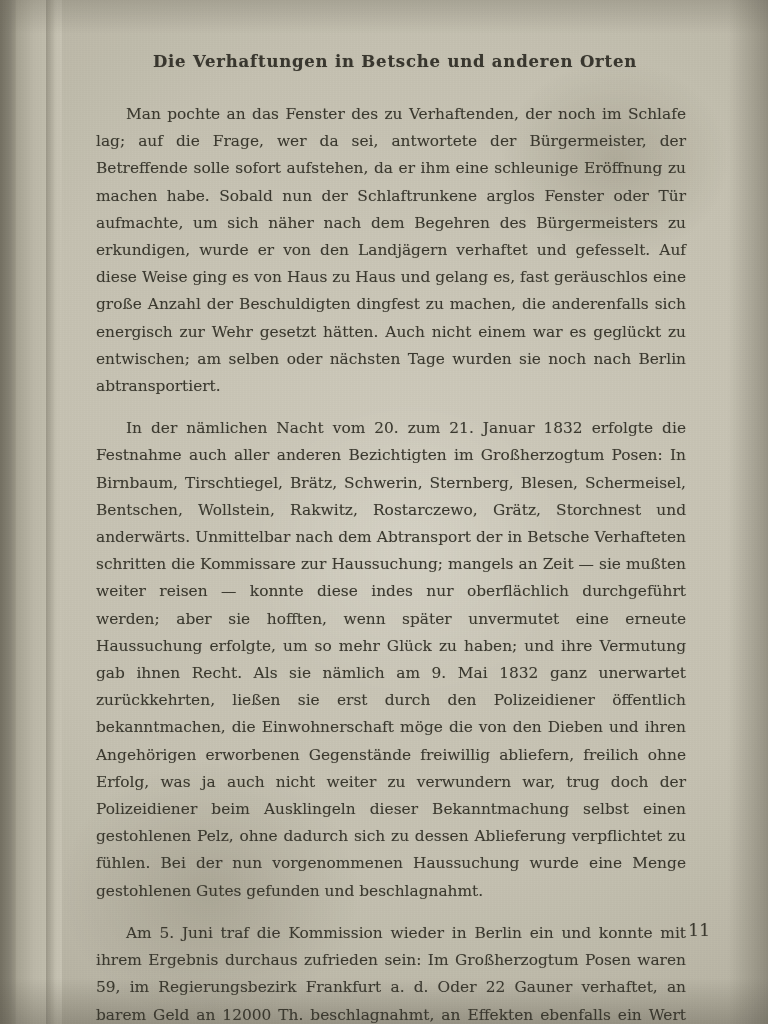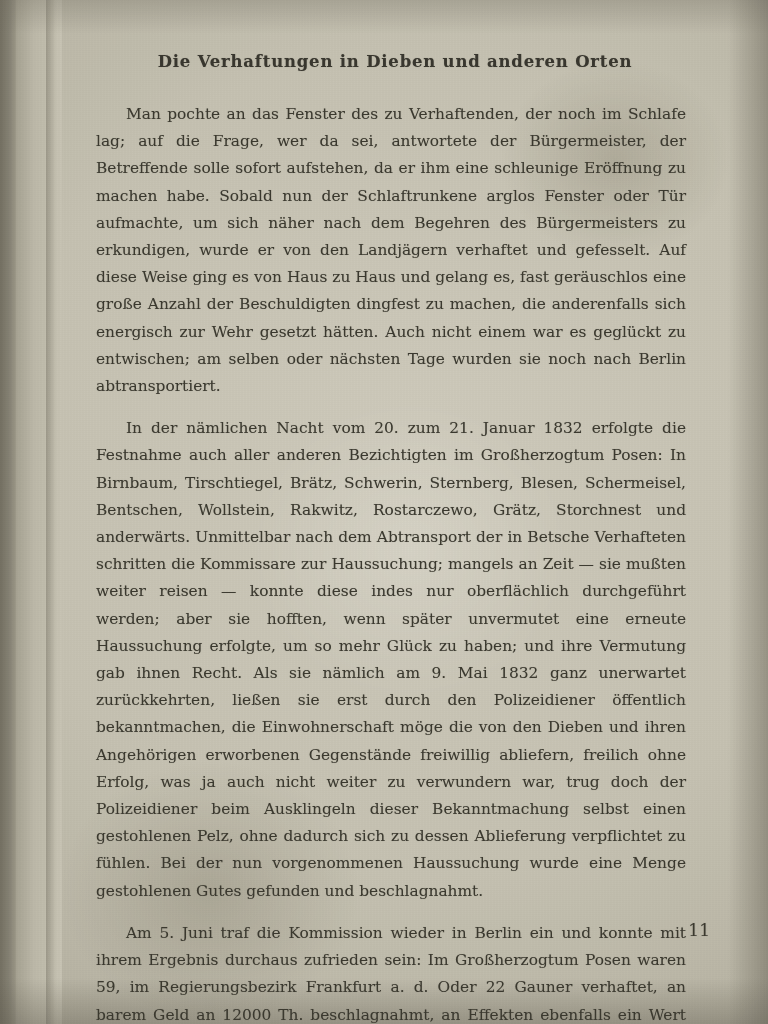--- a/index.html
+++ b/index.html
@@ -157,21 +157,21 @@
 
   <div class="edge-top"></div>
   <div class="edge-right"></div>
   <div class="edge-bottom"></div>
 
   <div class="blotch b3"></div>
   <div class="blotch b1"></div>
   <div class="blotch b2"></div>
 
   <div class="textblock">
-    <h1 class="heading">Die Verhaftungen in Dieben und anderen Orten</h1>
+    <h1 class="heading">Die Verhaftungen in Betsche und anderen Orten</h1>
     <p class="para">Man pochte an das Fenster des zu Verhaftenden, der noch im Schlafe lag; auf die Frage, wer da sei, antwortete der Bürgermeister, der Betreffende solle sofort aufstehen, da er ihm eine schleunige Eröffnung zu machen habe. Sobald nun der Schlaftrunkene arglos Fenster oder Tür aufmachte, um sich näher nach dem Begehren des Bürgermeisters zu erkundigen, wurde er von den Landjägern verhaftet und gefesselt. Auf diese Weise ging es von Haus zu Haus und gelang es, fast geräuschlos eine große Anzahl der Beschuldigten dingfest zu machen, die anderenfalls sich energisch zur Wehr gesetzt hätten. Auch nicht einem war es geglückt zu entwischen; am selben oder nächsten Tage wurden sie noch nach Berlin abtransportiert.</p>
     <p class="para">In der nämlichen Nacht vom 20. zum 21. Januar 1832 erfolgte die Festnahme auch aller anderen Bezichtigten im Großherzogtum Posen: In Birnbaum, Tirschtiegel, Brätz, Schwerin, Sternberg, Blesen, Schermeisel, Bentschen, Wollstein, Rakwitz, Rostarczewo, Grätz, Storchnest und anderwärts. Unmittelbar nach dem Abtransport der in Betsche Verhafteten schritten die Kommissare zur Haussuchung; mangels an Zeit — sie mußten weiter reisen — konnte diese indes nur oberflächlich durchgeführt werden; aber sie hofften, wenn später unvermutet eine erneute Haussuchung erfolgte, um so mehr Glück zu haben; und ihre Vermutung gab ihnen Recht. Als sie nämlich am 9. Mai 1832 ganz unerwartet zurückkehrten, ließen sie erst durch den Polizeidiener öffentlich bekanntmachen, die Einwohnerschaft möge die von den Dieben und ihren Angehörigen erworbenen Gegenstände freiwillig abliefern, freilich ohne Erfolg, was ja auch nicht weiter zu verwundern war, trug doch der Polizeidiener beim Ausklingeln dieser Bekanntmachung selbst einen gestohlenen Pelz, ohne dadurch sich zu dessen Ablieferung verpflichtet zu fühlen. Bei der nun vorgenommenen Haussuchung wurde eine Menge gestohlenen Gutes gefunden und beschlagnahmt.</p>
     <p class="para">Am 5. Juni traf die Kommission wieder in Berlin ein und konnte mit ihrem Ergebnis durchaus zufrieden sein: Im Großherzogtum Posen waren 59, im Regierungsbezirk Frankfurt a. d. Oder 22 Gauner verhaftet, an barem Geld an 12000 Th. beschlagnahmt, an Effekten ebenfalls ein Wert von einigen Tausend Thalern. Obwohl durch diese Festnahmen das Gefängnis in Berlin schon überfüllt war, mußte die Untersuchung noch weiter greifen, um das Bandenwesen möglichst überall an der Wurzel zu erfassen. So wurde am 16. Januar 1833 eine weitere Kommission in Begleitung des erprobten Rosenthal nach dem Regierungsbezirk</p>
   </div>
 
   <div class="pagenum">11</div>
 
   <div class="grain"></div>
 </div>
 

